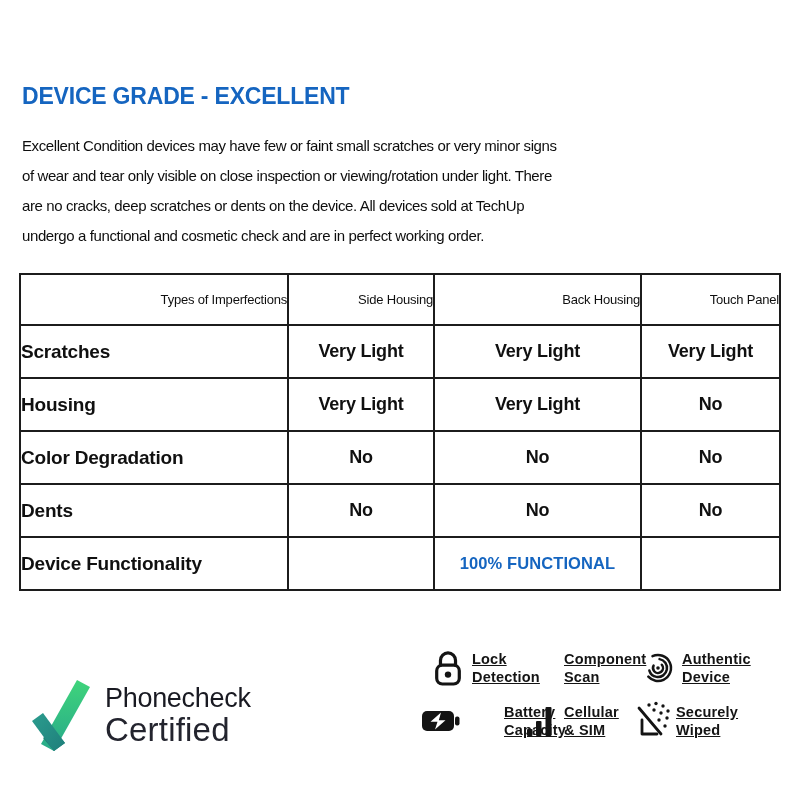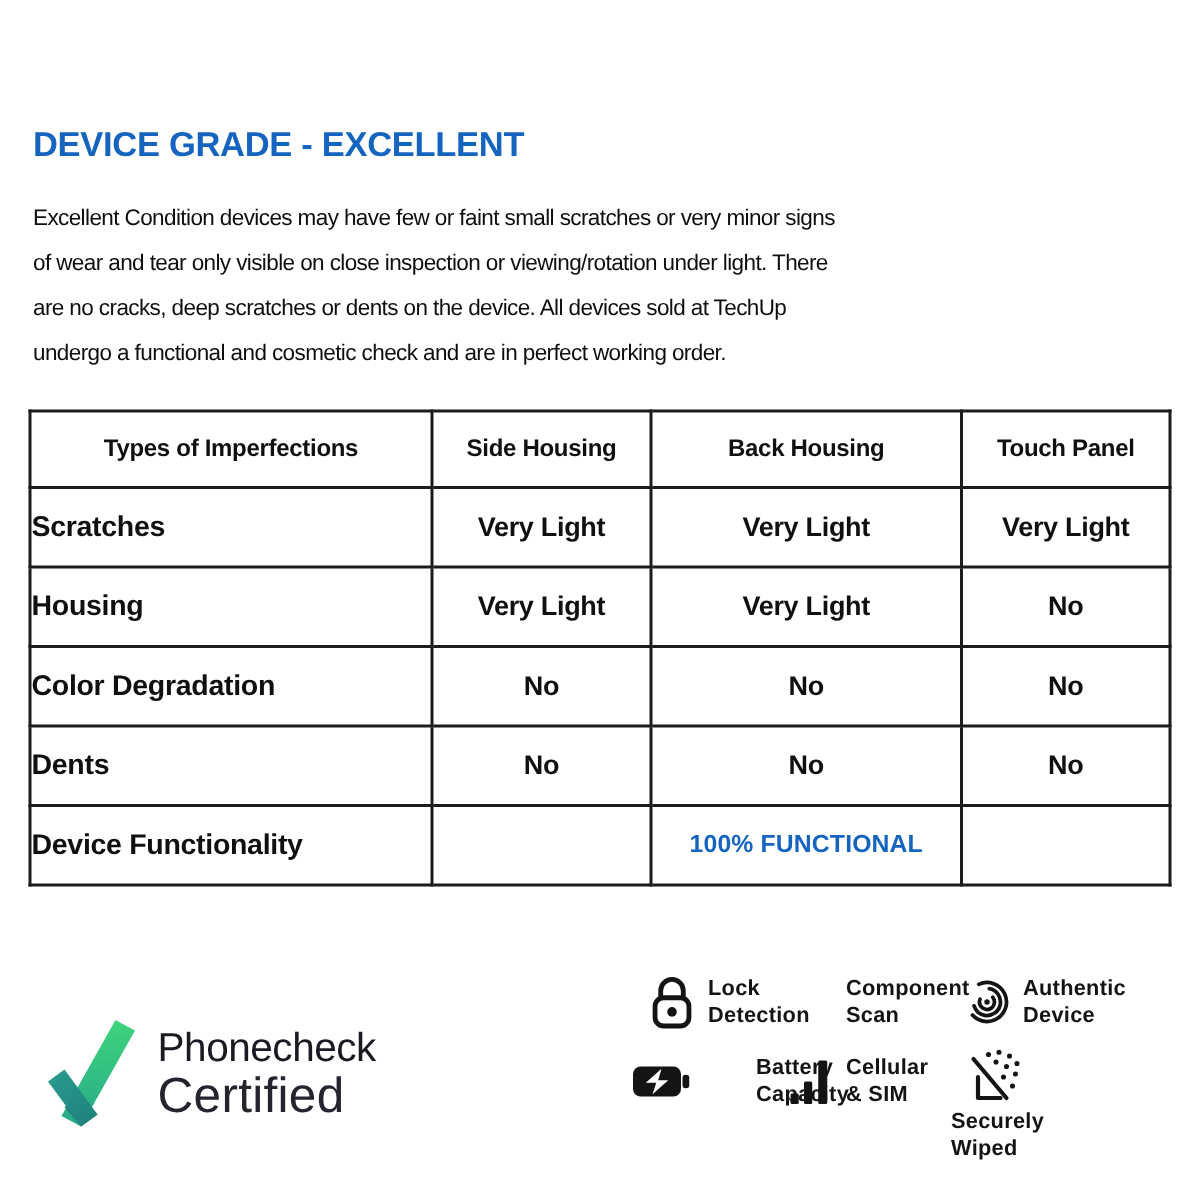--- a/index.html
+++ b/index.html
@@ -29,45 +29,45 @@
     position:absolute;left:19px;top:273px;
     border-collapse:collapse;table-layout:fixed;
   }
   table.grade th, table.grade td{
     border:2px solid #1c1c1c;
     padding:0;
     overflow:hidden;
     white-space:nowrap;
   }
   table.grade th{
-    height:49px;font-size:16px;font-weight:700;text-align:center;letter-spacing:-0.2px;
+    height:49px;font-size:13px;font-weight:400;text-align:right;letter-spacing:-0.2px;
   }
   table.grade td{height:51px;}
   th.first, td.label{text-align:left;padding-left:13px;}
   td.label{font-size:19px;font-weight:700;letter-spacing:-0.2px;}
   td.value{font-size:18px;font-weight:700;text-align:center;letter-spacing:-0.2px;}
   td.functional{font-size:16.5px;font-weight:700;text-align:center;color:#1565C0;letter-spacing:0.1px;}
 
   
   .checkmark{position:absolute;left:30px;top:680px;}
   .brand{position:absolute;left:105px;top:683px;color:#191a22;}
   .brand-name{font-size:27px;font-weight:400;line-height:31px;letter-spacing:-0.3px;white-space:nowrap;}
   .brand-sub{font-size:33px;font-weight:400;line-height:31px;letter-spacing:0.2px;color:#23242e;white-space:nowrap;}
 
   .badge{position:absolute;display:flex;align-items:center;}
   .badge .icon-box{width:36px;min-width:36px;display:flex;justify-content:center;align-items:center;margin-right:6px;}
-  .badge .labels{font-size:14.5px;font-weight:700;line-height:18px;color:#141414;letter-spacing:0.2px;}
+  .badge .labels{font-size:14.5px;font-weight:700;line-height:18px;color:#141414;letter-spacing:0.2px;text-decoration:underline;}
   .badge .labels div{white-space:nowrap;}
 
   .b1{left:430px;top:646px;height:44px;}
   .b2{left:522px;top:646px;height:44px;}
   .b3{left:640px;top:646px;height:44px;}
   .b4{left:420px;top:699px;height:44px;gap:36px;}
   .b5{left:522px;top:699px;height:44px;}
-  .b6{left:634px;top:699px;height:44px;flex-direction:column;}
+  .b6{left:634px;top:699px;height:44px;}
 
   .icon-stroke{stroke:#141414;fill:none;stroke-linecap:round;stroke-linejoin:round;}
   .icon-fill{fill:#141414;}
 </style>
 </head>
 <body>
 
 <div class="page">
 
   <div class="title">DEVICE GRADE - EXCELLENT</div>

